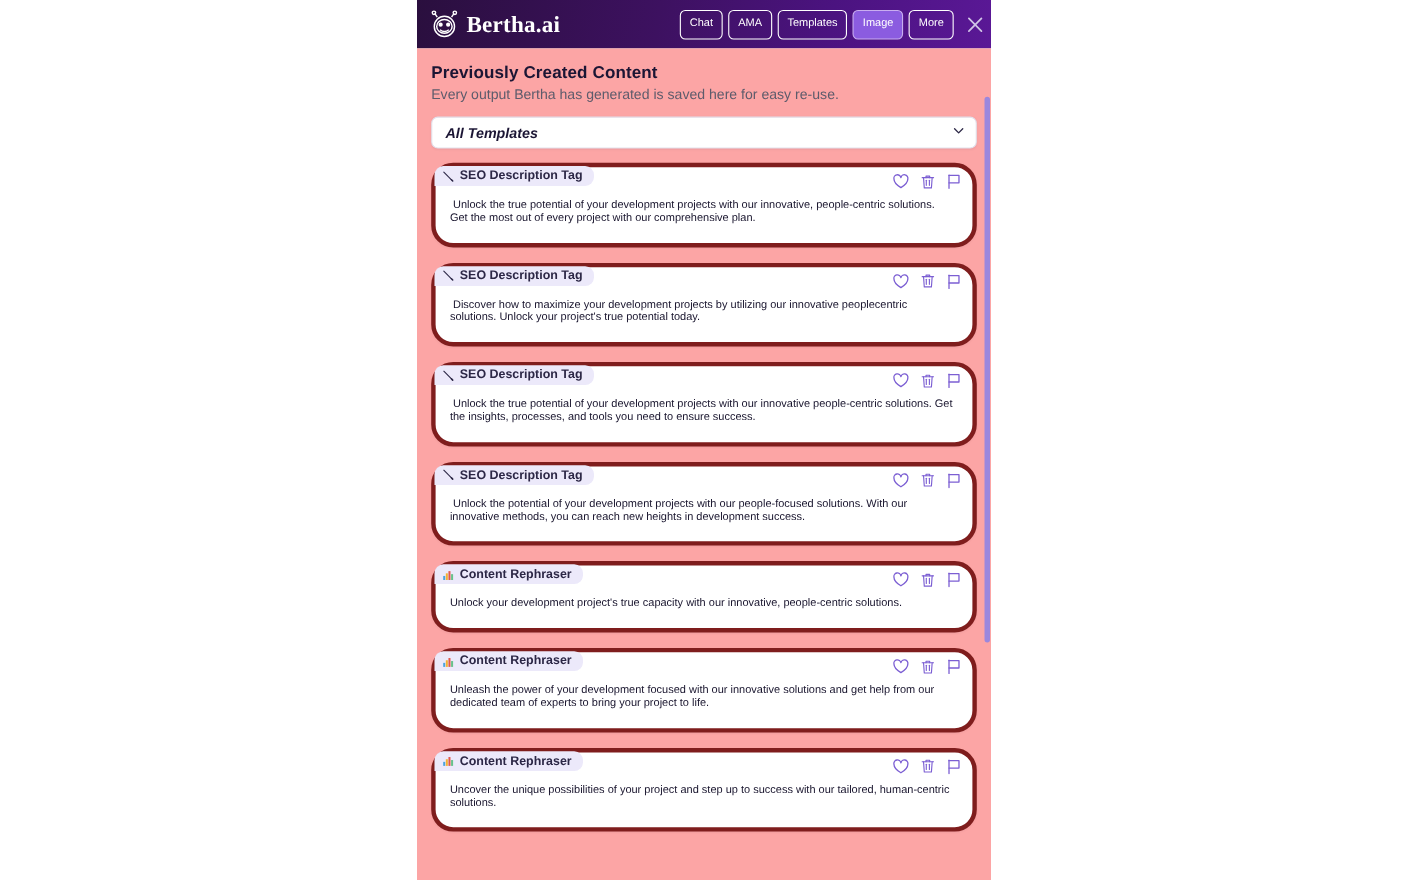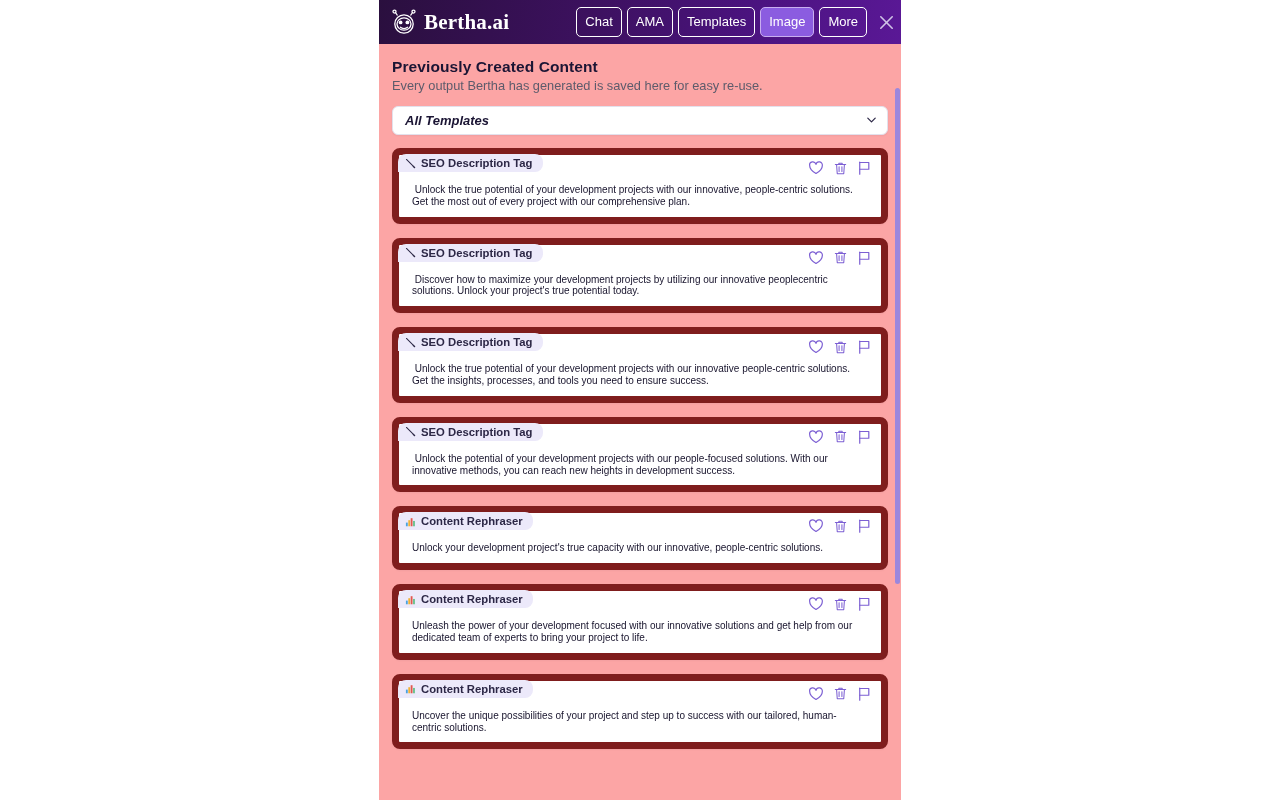--- a/index.html
+++ b/index.html
@@ -58,21 +58,21 @@
     align-items: center;
     gap: 5px;
     padding-right: 4px;
   }
   .nav-btn {
     border: 1px solid #ffffff;
     border-radius: 5px;
     background: transparent;
     color: #ffffff;
     font-family: "Liberation Sans", sans-serif;
-    font-size: 13px;
+    font-size: 10px;
     line-height: 1;
     padding: 7px 8px 8px;
     cursor: pointer;
     white-space: nowrap;
   }
   .nav-btn.active {
     background: #8b5ce0;
     border-color: #c9aef0;
     text-align: right;
   }
@@ -135,26 +135,26 @@
     top: 50%;
     transform: translateY(-50%);
     pointer-events: none;
   }
 
   
   .cards { display: block; }
 
   .card {
     position: relative;
-    border: 7px solid #7f1d1d;
-    border-radius: 8px;
+    border: 4px solid #7f1d1d;
+    border-radius: 20px;
     background: #ffffff;
     box-shadow: 0 1px 2px rgba(20,10,50,0.04);
     margin-bottom: 14px;
-    padding: 0 0 9px 0;
+    padding: 0 0 16px 0;
   }
 
   .card-top {
     position: relative;
     height: 22px;
   }
   .tag {
     position: absolute;
     left: -1px;
     top: -1px;

